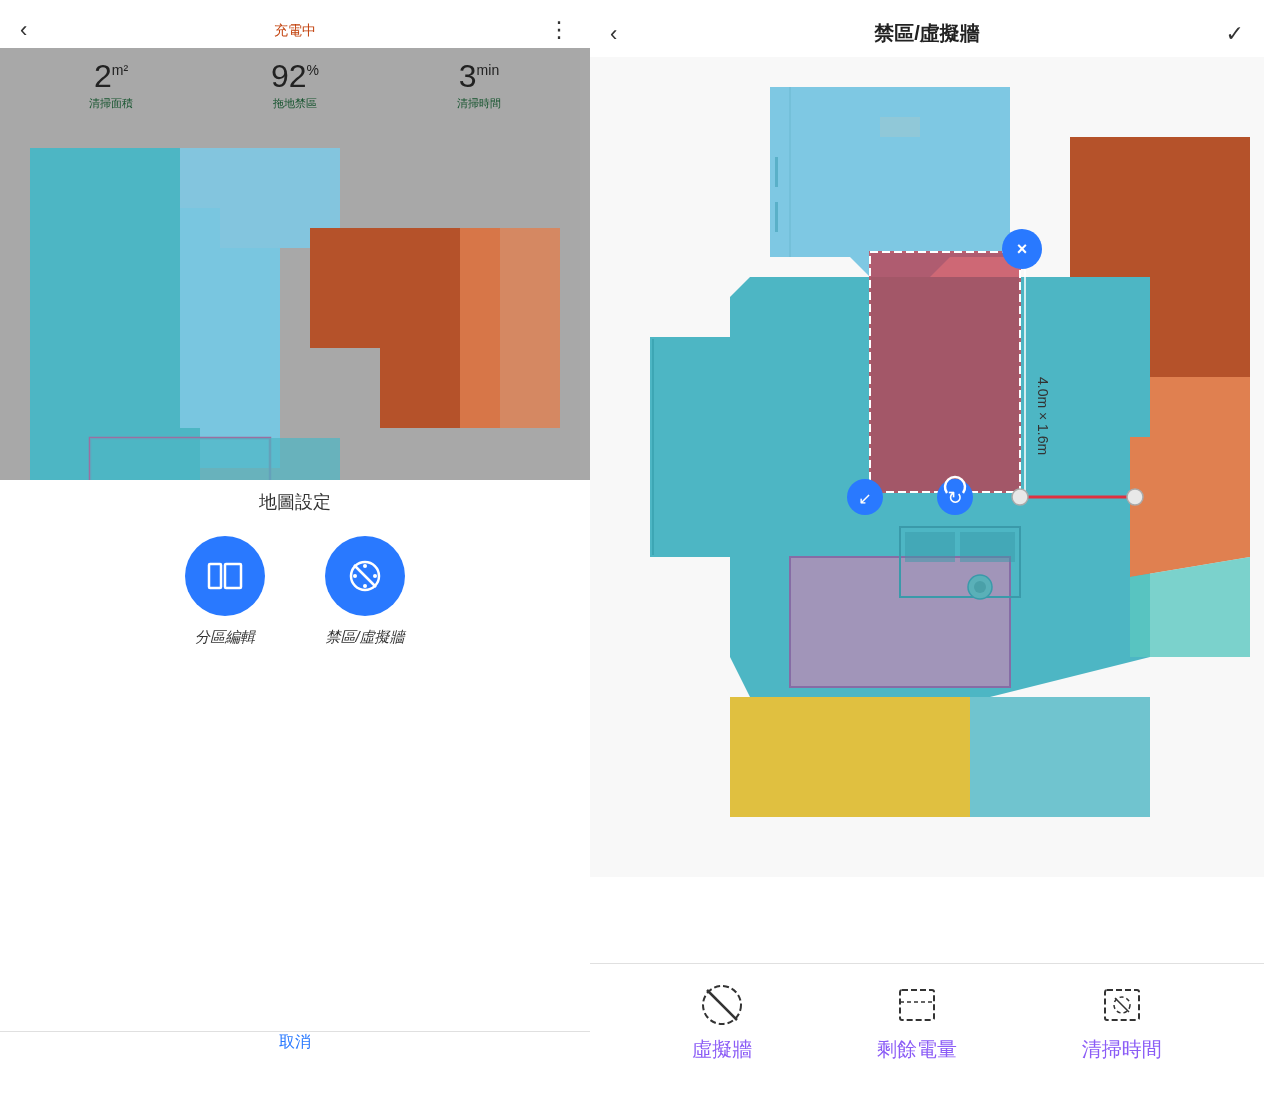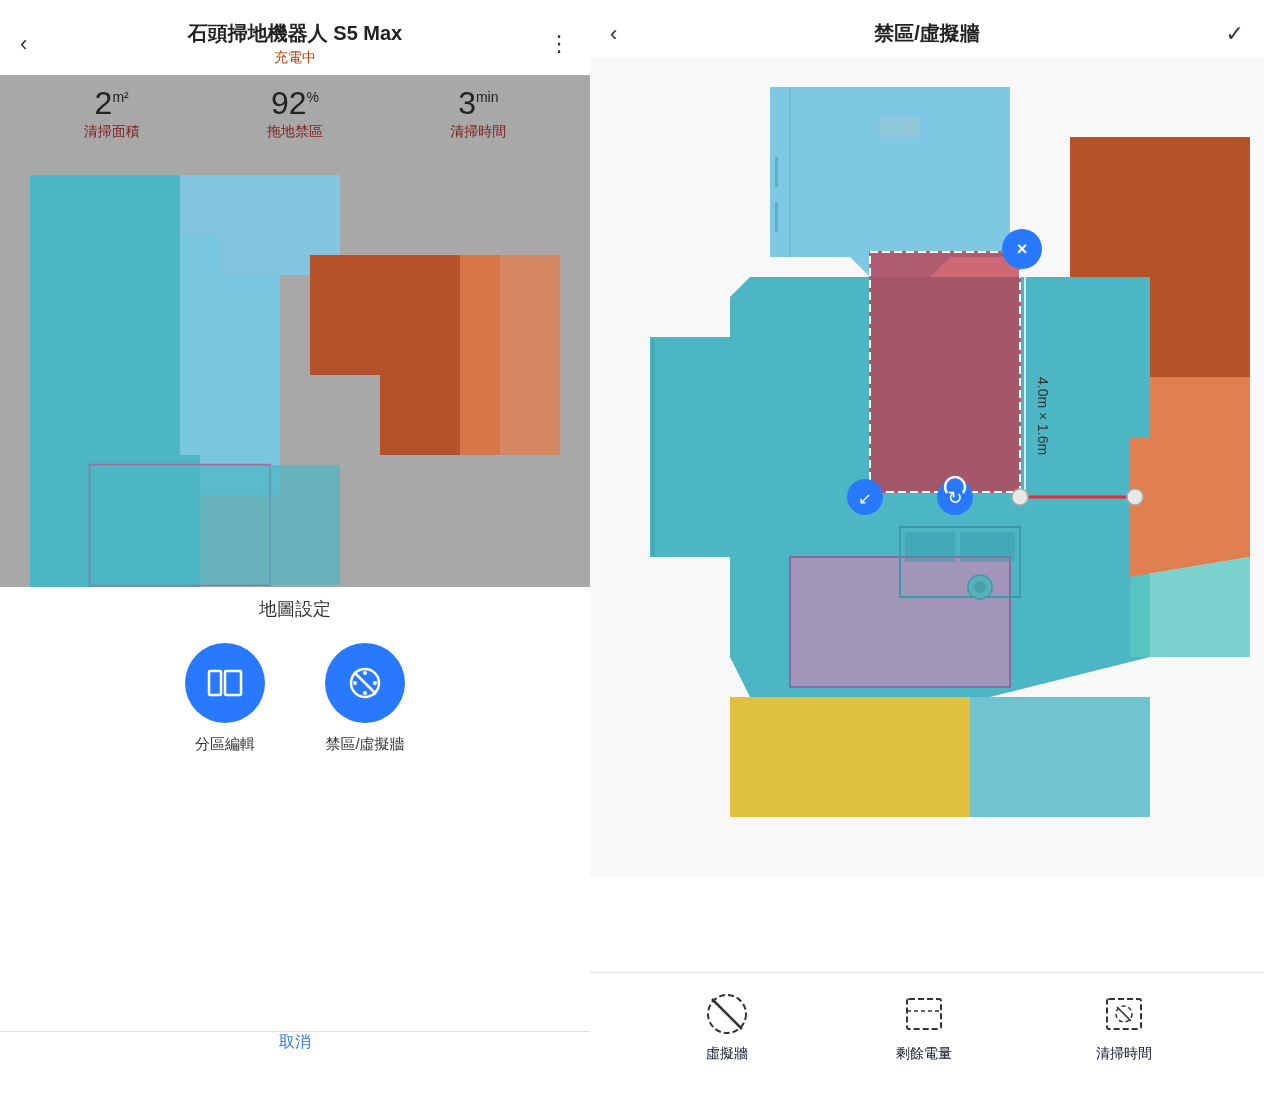--- a/index.html
+++ b/index.html
@@ -55,61 +55,62 @@
     }
     .left-header-title .device-status {
       font-size: 14px;
       color: #c2410c;
       margin-top: 2px;
     }
 
     
     .left-map {
       width: 100%;
-      height: 512px;
+      height: 432px;
       background: #b0b0b0;
       position: relative;
       overflow: hidden;
     }
     .stat-item {
       display: flex;
       flex-direction: column;
       align-items: center;
     }
     .stat-value {
       font-size: 32px;
       font-weight: 500;
       color: #222;
       line-height: 1;
     }
     .stat-value sup {
       font-size: 14px;
       vertical-align: super;
     }
     .stat-label {
-      font-size: 14px;
-      color: #7f1d1d;
+      font-size: 11px;
+      color: #14532d;
       margin-top: 4px;
     }
 
     
     .map-settings-title {
       font-size: 18px;
       color: #333;
       font-weight: 400;
       margin: 10px 0 22px;
     }
 
     .settings-icons-row {
       display: flex;
       gap: 60px;
       align-items: center;
       justify-content: center;
       width: 100%;
       padding: 0 40px;
+      font-style: italic;
     }
 
     .setting-icon-item {
       display: flex;
       flex-direction: column;
       align-items: center;
       cursor: pointer;
     }
 
     .setting-circle {
@@ -224,38 +225,37 @@
     .toolbar-icon {
       width: 50px;
       height: 50px;
       display: flex;
       align-items: center;
       justify-content: center;
       margin-bottom: 6px;
     }
 
     .toolbar-label {
-      font-size: 14px;
-      color: #0f172a;
+      font-size: 20px;
+      color: #8b5cf6;
     }
 
     
     svg text {
       font-family: -apple-system, 'PingFang SC', sans-serif;
     }
 
   </style>
 </head>
 <body>
 
 <div class="left-panel">
   <div class="left-header">
     <span class="left-header-back">‹</span>
     <div class="left-header-title">
-      <div class="device-name">石頭掃地機器人 S5 Max</div>
       <div class="device-status">充電中</div>
     </div>
     <span class="left-header-more">⋮</span>
   </div>
 
   <div class="left-map">
     <svg width="590" height="540" viewBox="0 0 590 540">
 
       <rect width="590" height="540" fill="#a8a8a8"></rect>
 

